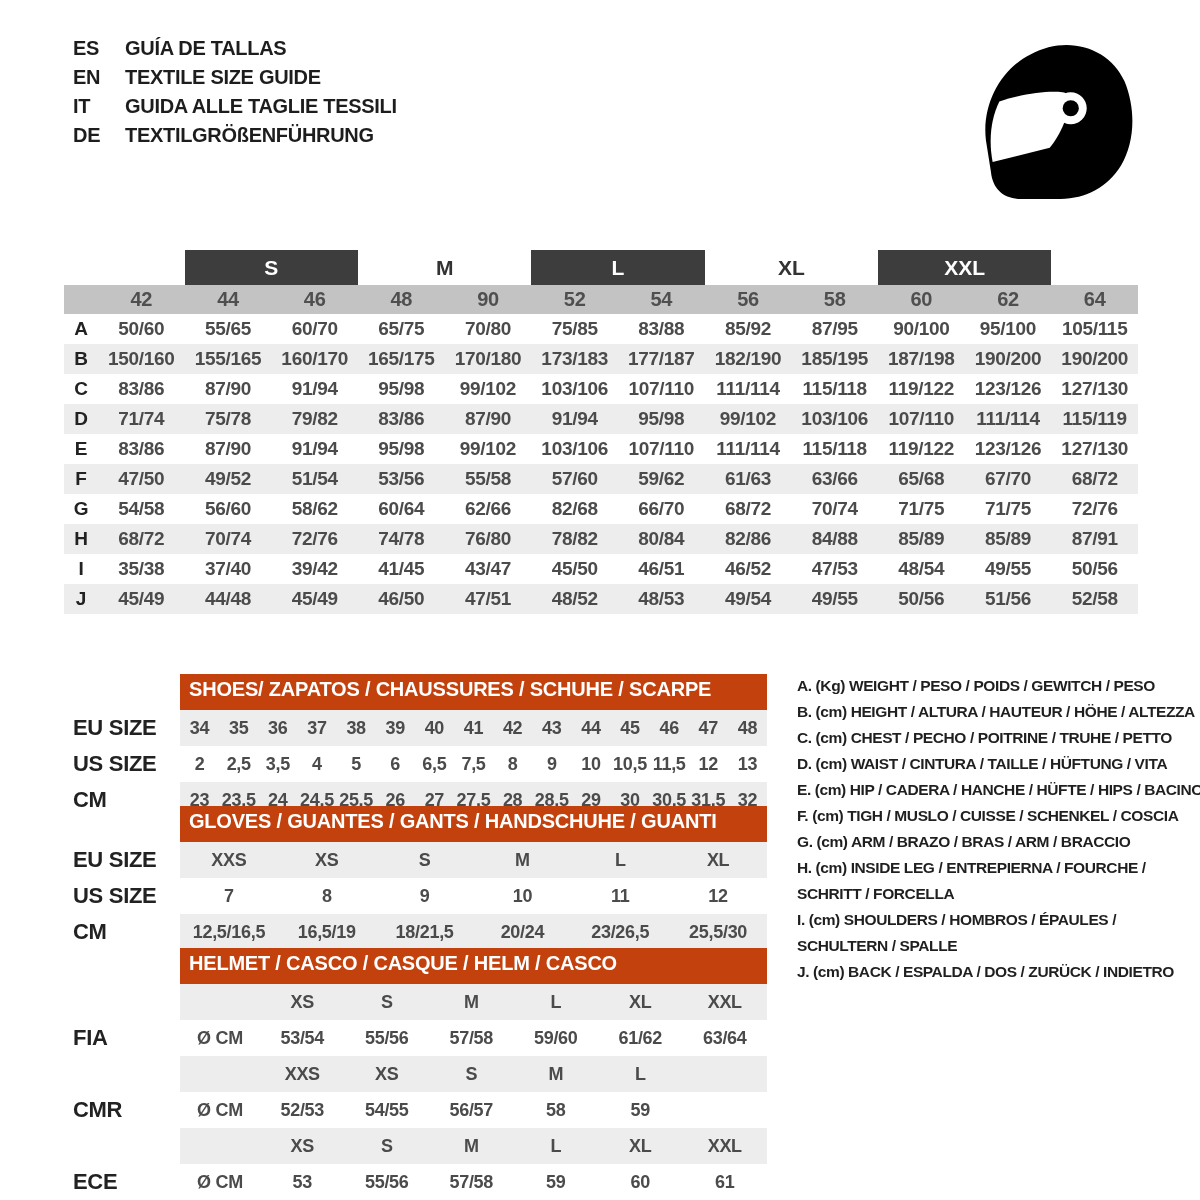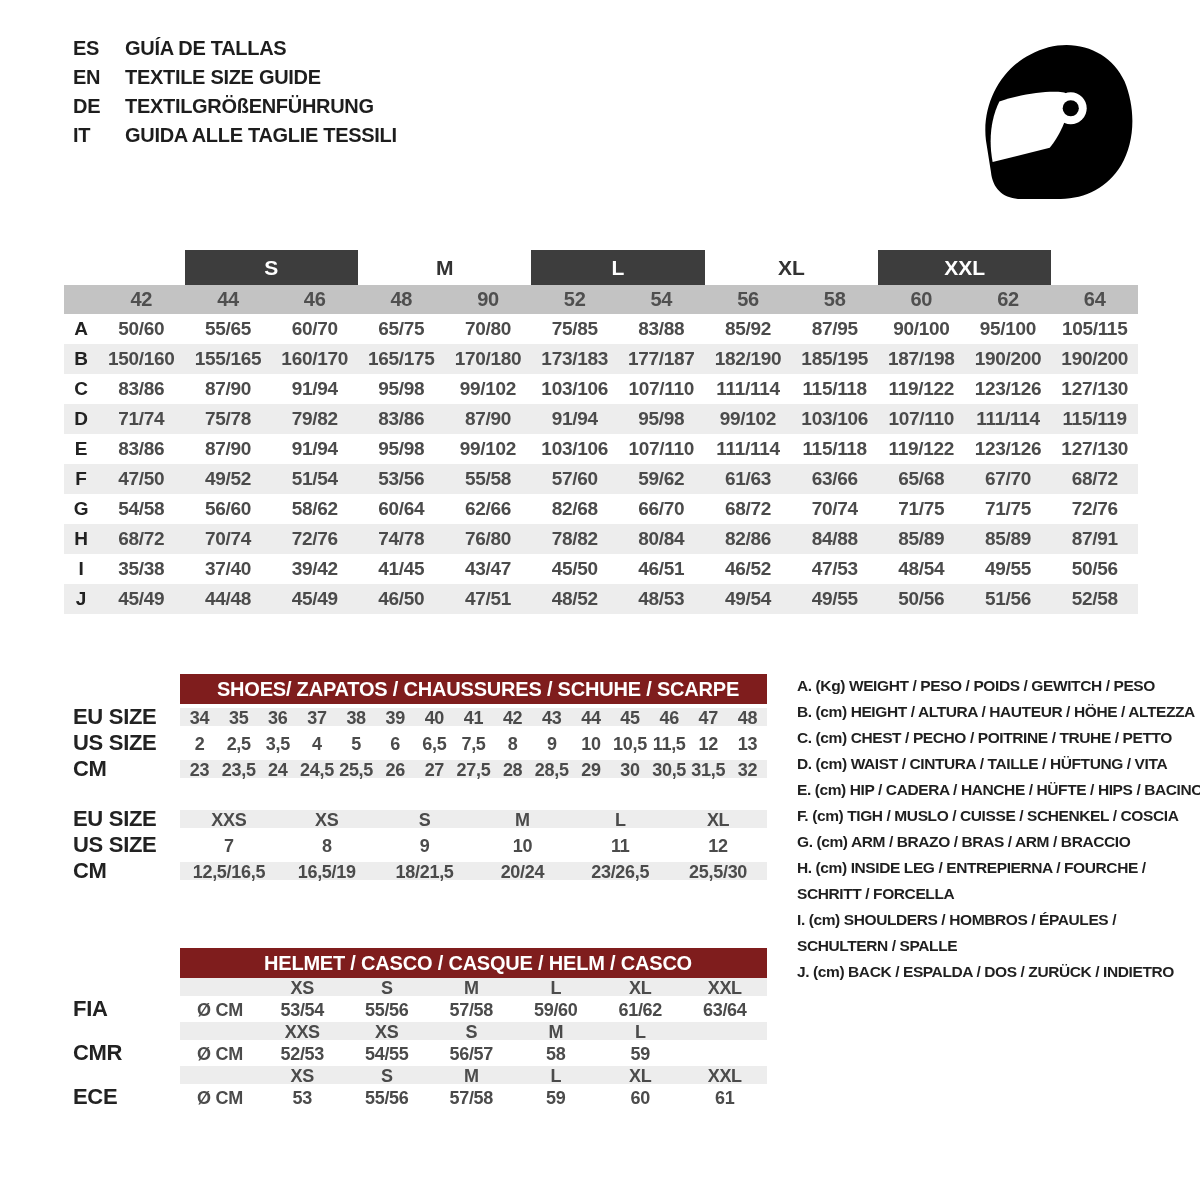--- a/index.html
+++ b/index.html
@@ -27,24 +27,24 @@
   .mt-data.alt{background:#ededed;}
   .mt-data .ltr{color:#222;}
 
   
   .btable{position:absolute;left:73px;width:694px;}
   #shoes{top:674px;}
   #gloves{top:806px;}
   #helmetT{top:948px;}
   .trow{display:flex;align-items:center;}
   .tlabel{width:107px;font-size:22px;color:#222;letter-spacing:-0.3px;flex:none;}
-  .tbar{flex:1;height:30px;line-height:30px;background:#7f1d1d;color:#fff;font-size:20px;
-        padding-left:9px;letter-spacing:-0.2px;box-sizing:border-box;text-align:center;}
+  .tbar{flex:1;height:36px;line-height:30px;background:#c2410c;color:#fff;font-size:20px;
+        padding-left:9px;letter-spacing:-0.2px;box-sizing:border-box;text-align:left;}
   .tcells{flex:1;display:grid;text-align:center;font-size:18px;color:#4b4b4b;
-          letter-spacing:-0.3px;height:18px;align-items:center;}
+          letter-spacing:-0.3px;height:36px;align-items:center;}
   .tcells.gray{background:#ededed;}
   .cols15{grid-template-columns:repeat(15,1fr);}
   .cols6{grid-template-columns:repeat(6,1fr);}
   .colsHelmet{grid-template-columns:80px repeat(6,1fr);}
 
   
   .legend{position:absolute;left:797px;top:673px;}
   .legend-line{font-size:15.5px;line-height:26px;color:#1f1f1f;white-space:nowrap;letter-spacing:-0.4px;}
 </style>
 </head>
@@ -55,26 +55,26 @@
   <div class="langs" id="langs">
       <div class="lang-row">
         <div class="lang-code">ES</div>
         <div class="lang-title">GUÍA DE TALLAS</div>
       </div>
       <div class="lang-row">
         <div class="lang-code">EN</div>
         <div class="lang-title">TEXTILE SIZE GUIDE</div>
       </div>
       <div class="lang-row">
+        <div class="lang-code">IT</div>
+        <div class="lang-title">GUIDA ALLE TAGLIE TESSILI</div>
+      </div>
+      <div class="lang-row">
         <div class="lang-code">DE</div>
         <div class="lang-title">TEXTILGRÖßENFÜHRUNG</div>
-      </div>
-      <div class="lang-row">
-        <div class="lang-code">IT</div>
-        <div class="lang-title">GUIDA ALLE TAGLIE TESSILI</div>
       </div>
     </div>
 
   <div class="helmet-wrap">
     <svg viewBox="0 0 100 100" width="168" height="168">
       <path d="M33 11 C55 -1 80 7 89 27 C96 44 95 63 87 77 C79 90 66 97 51 97 L27 97 C17 97 10.5 91 9.5 81 L6.5 62 C4 41 15 20 33 11 Z" fill="#000"></path>
       <path d="M14.5 39 C28 34.5 43 32.5 52 33.5 C55.5 34 57 36 56.5 39.5 C55 49 50.5 59.5 44.5 66.5 L10.5 75 C8 62 9.5 49 14.5 39 Z" fill="#fff"></path>
       <circle cx="57" cy="43" r="9.5" fill="#fff"></circle>
       <circle cx="57" cy="43" r="4.8" fill="#000"></circle>
     </svg>
@@ -317,20 +317,24 @@
           <div>29</div>
           <div>30</div>
           <div>30,5</div>
           <div>31,5</div>
           <div>32</div>
         </div>
       </div>
     </div>
 
   <div class="btable" id="gloves">
+    <div class="trow">
+      <div class="tlabel"></div>
+      <div class="tbar">GLOVES / GUANTES / GANTS / HANDSCHUHE / GUANTI</div>
+    </div>
   <div class="trow">
         <div class="tlabel">EU SIZE</div>
         <div class="tcells cols6 gray">
           <div>XXS</div>
           <div>XS</div>
           <div>S</div>
           <div>M</div>
           <div>L</div>
           <div>XL</div>
         </div>

